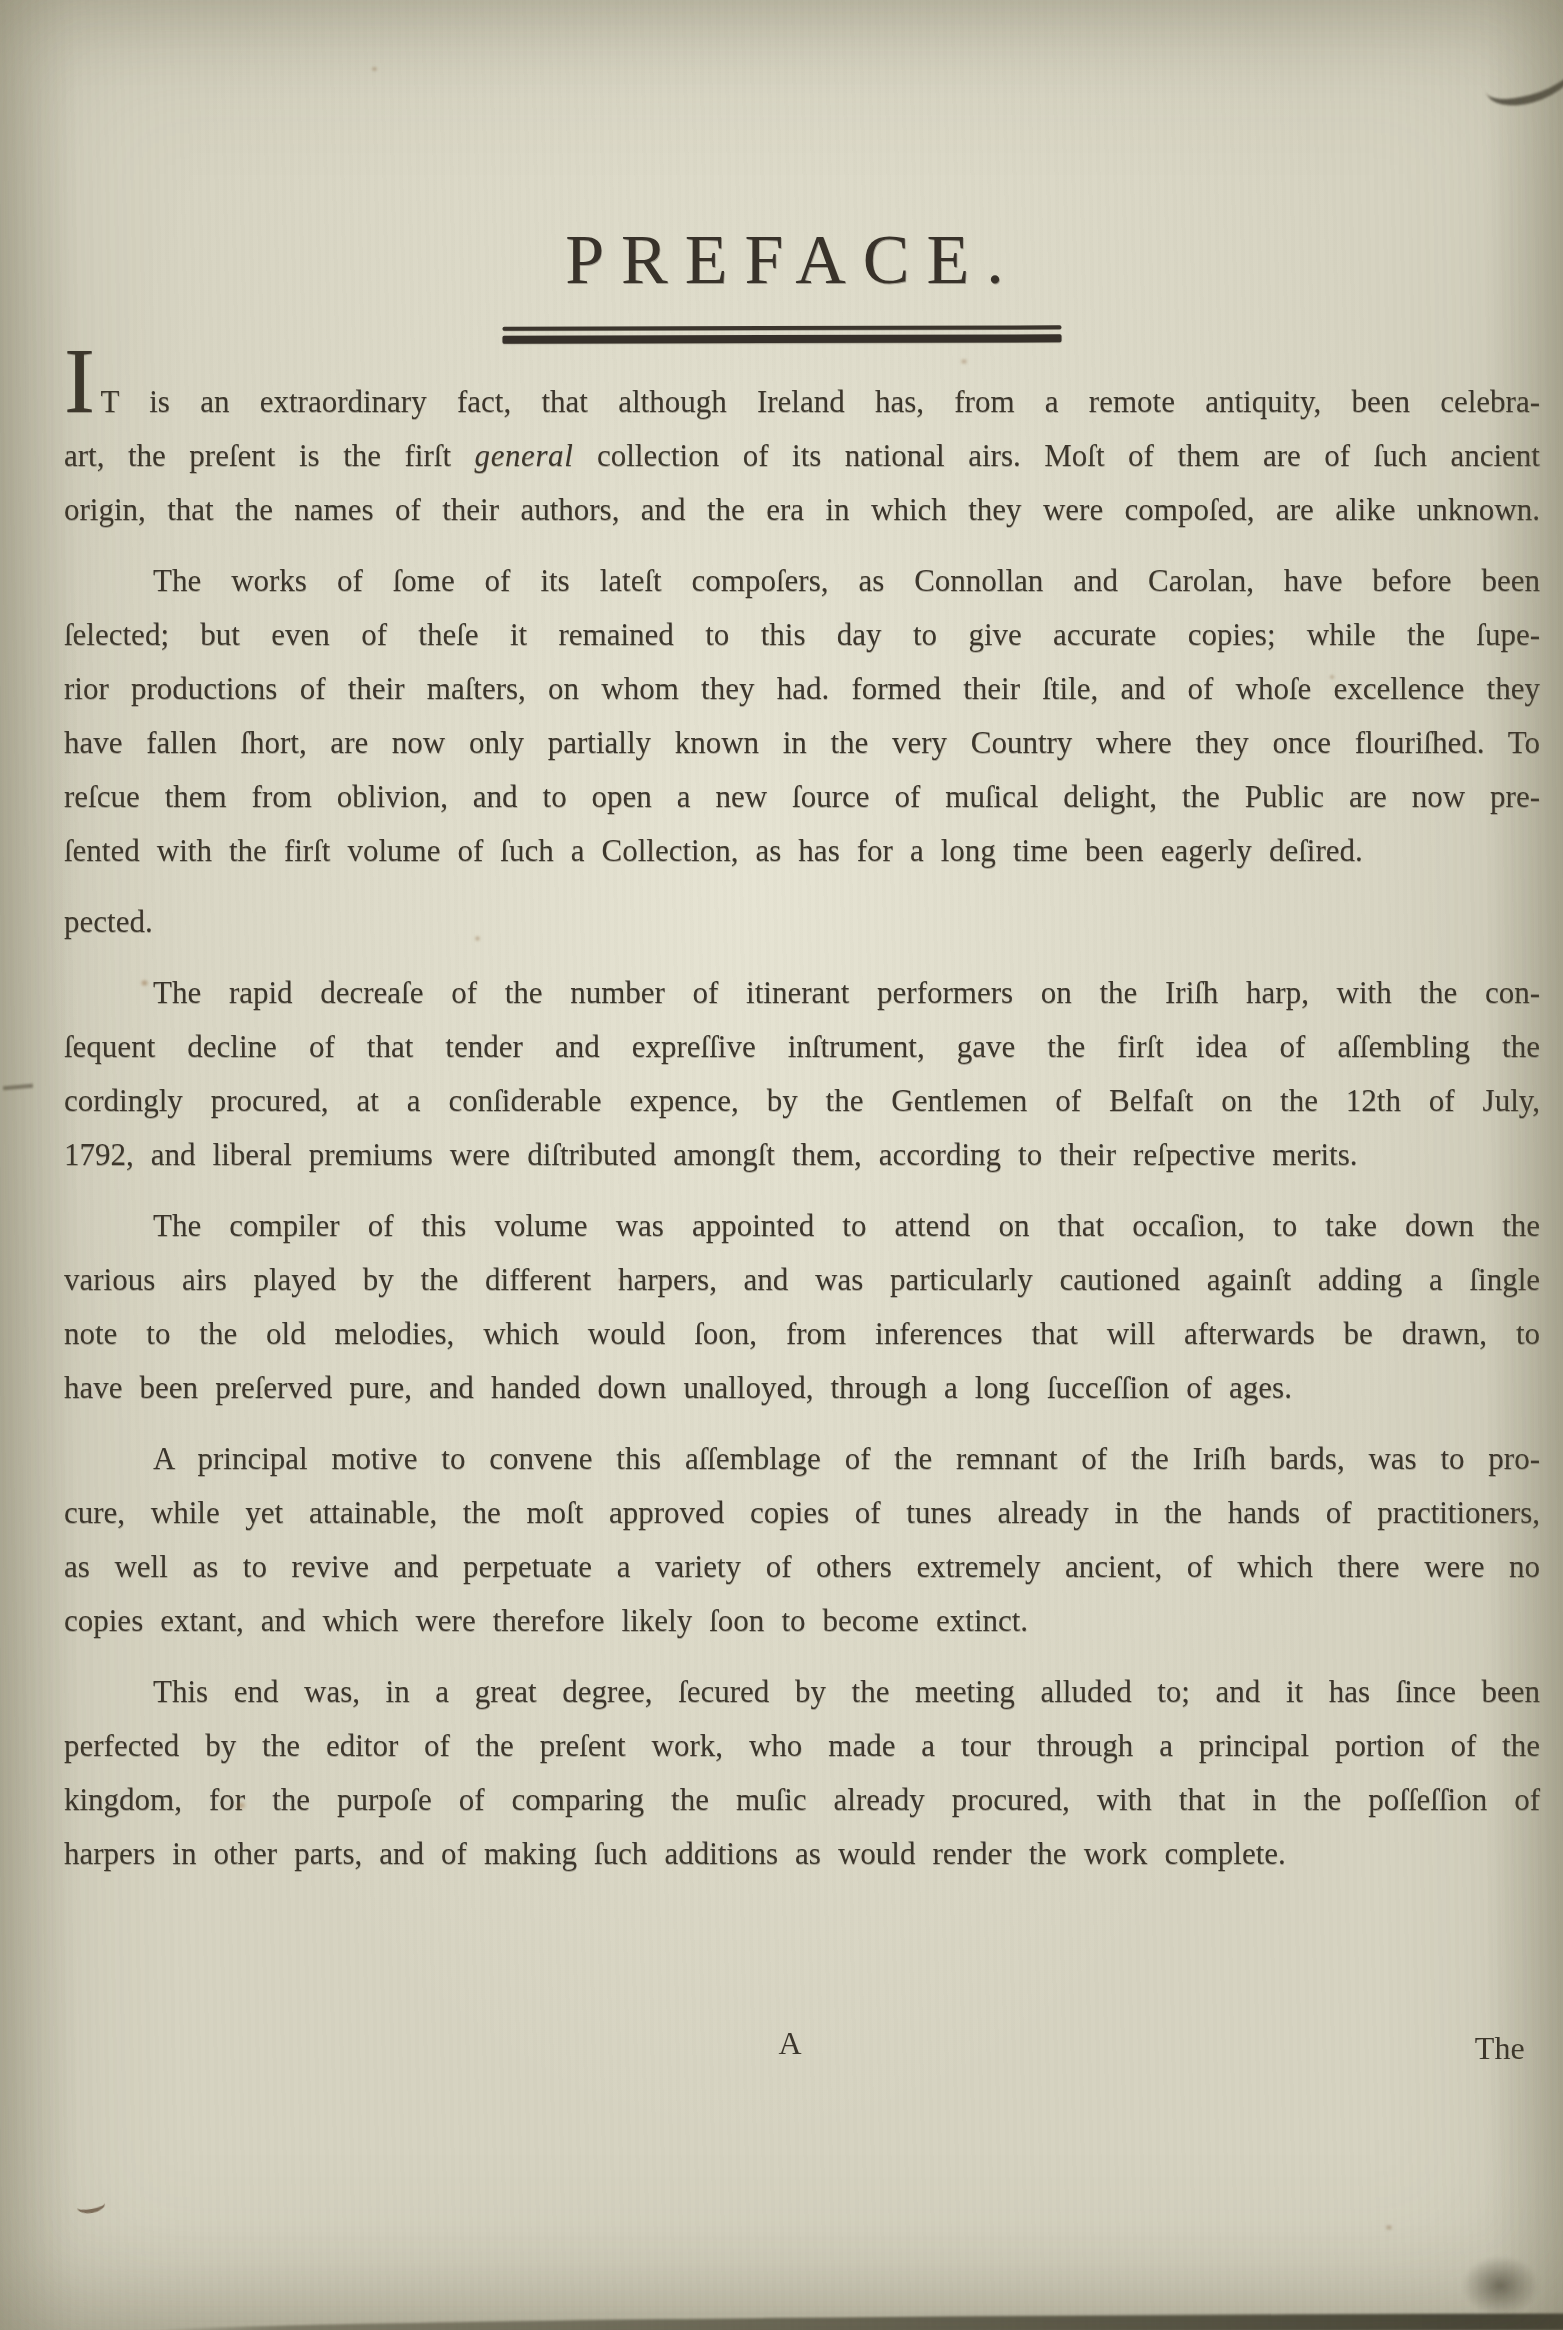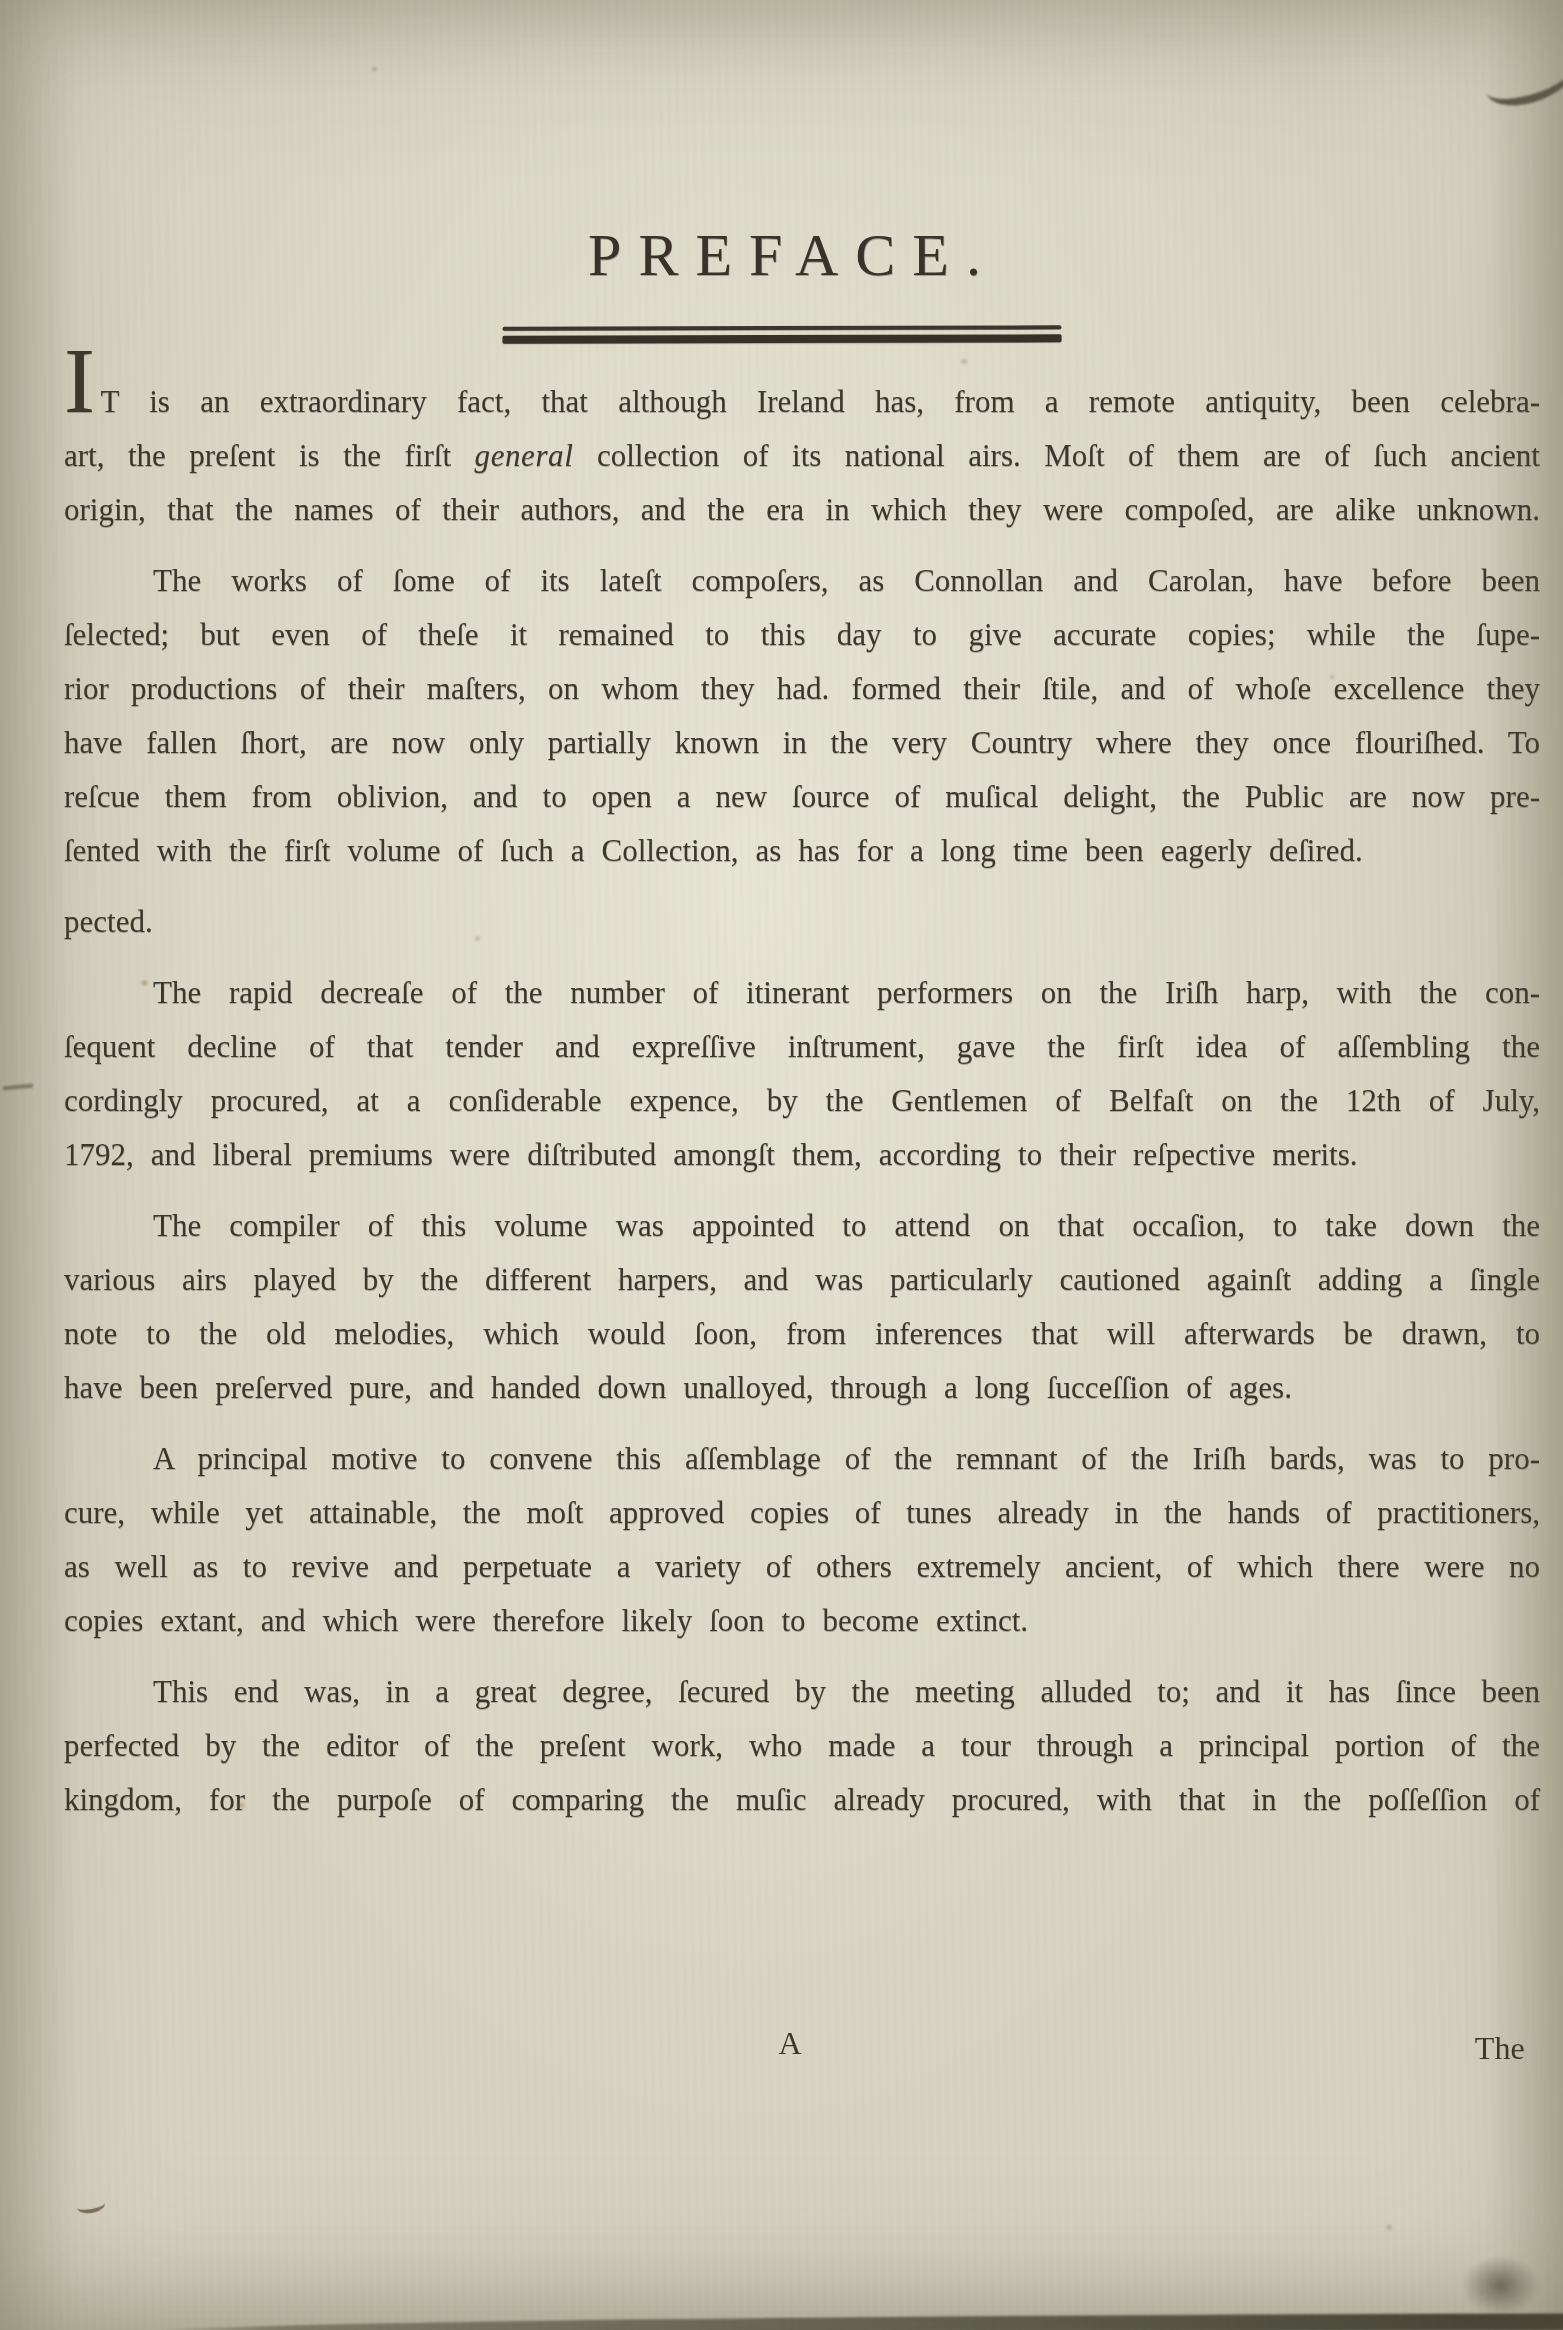--- a/index.html
+++ b/index.html
@@ -21,21 +21,21 @@
                 inset 0 22.5px 68px rgba(110,106,80,0.14);
   }
   .texture {
     position:absolute; inset:0; pointer-events:none; opacity:.5;
     background:repeating-linear-gradient(89deg, rgba(110,110,88,0.04) 0 4px, rgba(0,0,0,0) 4px 8.4px);
   }
 
   .title {
     position:absolute; top:225px; left:0; width:100%;
     text-align:center;
-    font-size:60px; line-height:1;
+    font-size:70px; line-height:1;
     letter-spacing:17px; padding-left:22px; box-sizing:border-box;
     color:var(--title-ink,#38322a);
     text-shadow:0.6px 0.8px 0.6px rgba(56,50,42,0.35);
   }
   .rule-wrap {
     position:absolute; top:326px; left:50%;
     width:559px; transform:translateX(-50%) rotate(-0.15deg);
   }
   .rule-thin  { height:4px;  background:#3b352d; border-radius:2.3px; box-shadow:0 0.6px 0.6px rgba(60,54,44,0.4); }
   .rule-thick { margin-top:4.5px; height:8px; background:#36302a; border-radius:1.7px; box-shadow:0 0.6px 1.1px rgba(60,54,44,0.4); }
@@ -144,20 +144,21 @@
       <div class="para">
         <div class="line indent">A principal motive to convene this aſſemblage of the remnant of the Iriſh bards, was to pro-</div>
         <div class="line">cure, while yet attainable, the moſt approved copies of tunes already in the hands of practitioners,</div>
         <div class="line">as well as to revive and perpetuate a variety of others extremely ancient, of which there were no</div>
         <div class="line noj">copies extant, and which were therefore likely ſoon to become extinct.</div>
       </div>
       <div class="para">
         <div class="line indent">This end was, in a great degree, ſecured by the meeting alluded to; and it has ſince been</div>
         <div class="line">perfected by the editor of the preſent work, who made a tour through a principal portion of the</div>
         <div class="line">kingdom, for the purpoſe of comparing the muſic already procured, with that in the poſſeſſion of</div>
+        <div class="line noj">harpers in other parts, and of making ſuch additions as would render the work complete.</div>
       </div>
     </div>
 
   <div class="catchline">
     <span class="sig">A</span>
     <span class="catch">The</span>
   </div>
 
   <div class="mark-corner-tr"></div>
   <div class="edge-bottom"></div>

